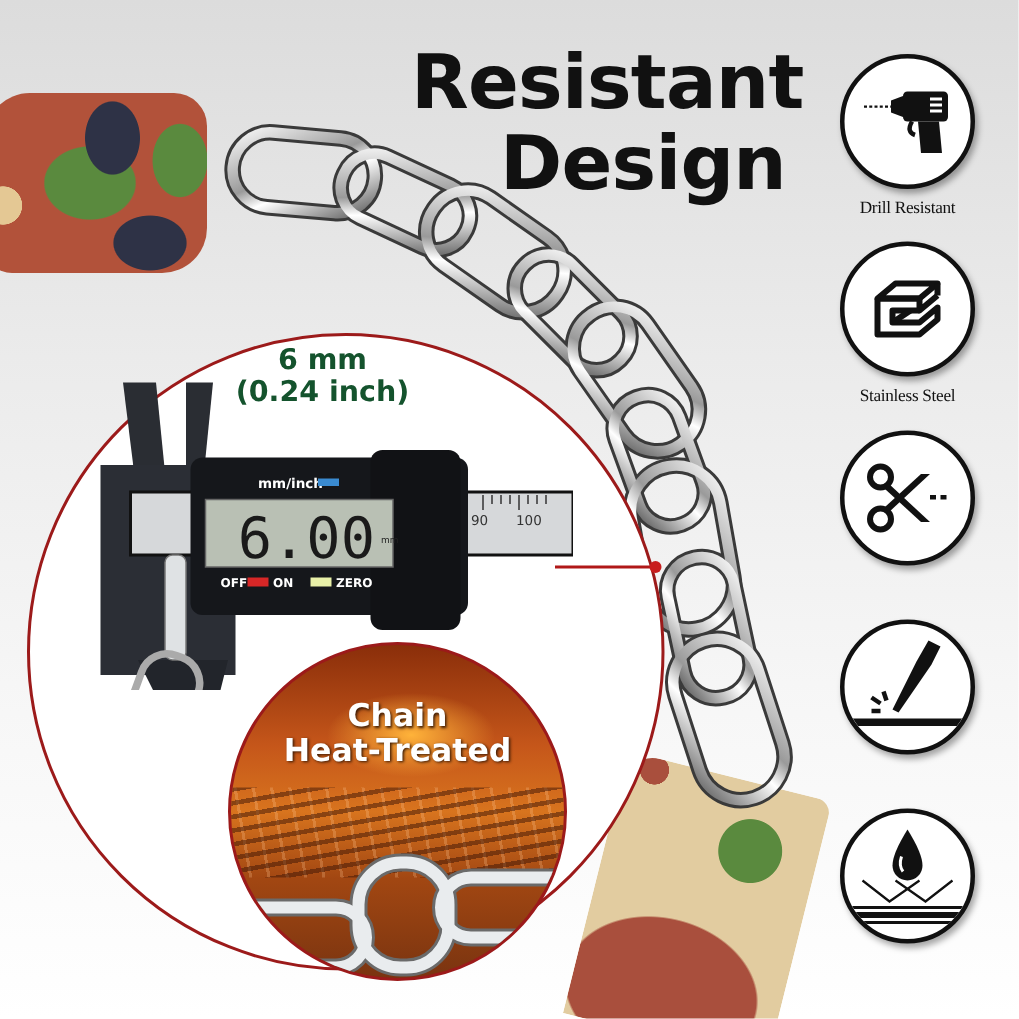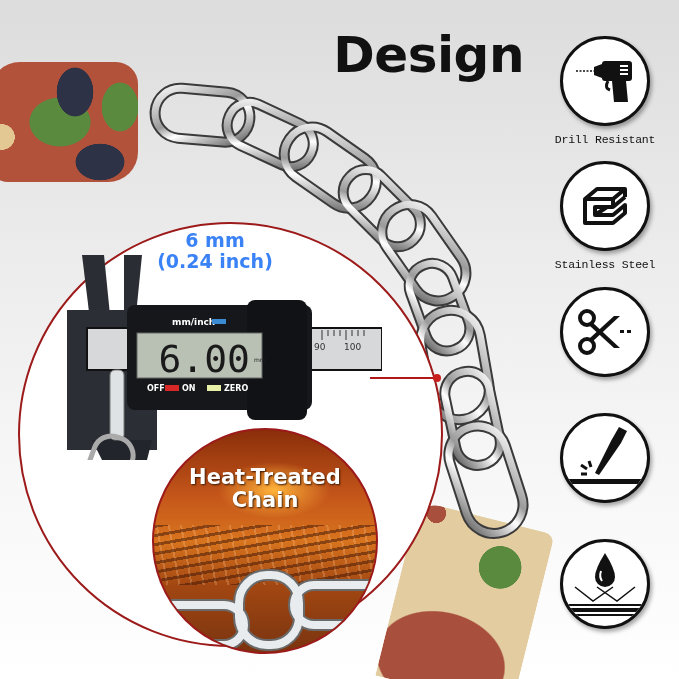--- a/index.html
+++ b/index.html
@@ -37,21 +37,21 @@
       #e2cca0;
   }
   .chain { position: absolute; left: 0; top: 0; width: 679px; height: 679px; pointer-events: none; }
   .big-circle {
     position: absolute; left: 18px; top: 222px; width: 425px; height: 425px;
     border-radius: 50%; border: 2px solid #9c1a1a; background: #ffffff;
     overflow: hidden;
   }
   .dia-text {
     position: absolute; left: 150px; top: 230px; width: 130px;
-    text-align: center; font-weight: bold; color: #3b82f6;
+    text-align: center; font-weight: bold; color: #14532d;
     font-size: 19px; line-height: 21px;
   }
   .caliper { position: absolute; left: 62px; top: 240px; width: 320px; height: 220px; }
   .pointer-line { position: absolute; left: 370px; top: 377px; width: 65px; height: 2px; background: #b01818; }
   .pointer-dot { position: absolute; left: 433px; top: 374px; width: 8px; height: 8px; border-radius: 50%; background: #c81e1e; }
   .heat-circle {
     position: absolute; left: 152px; top: 428px; width: 226px; height: 226px;
     border-radius: 50%; border: 2px solid #9c1a1a; overflow: hidden;
     background:
       radial-gradient(ellipse 80px 40px at 120px 60px, #ffb33a 0%, transparent 70%),
@@ -71,21 +71,21 @@
   .features { position: absolute; left: 535px; top: 30px; width: 140px; }
   .feature { position: absolute; left: 0; width: 140px; text-align: center; }
   .feature-circle {
     margin: 0 auto; width: 90px; height: 90px; border-radius: 50%;
     background: #ffffff; border: 3px solid #111;
     box-shadow: 2px 3px 4px rgba(0,0,0,0.35);
     display: flex; align-items: center; justify-content: center;
   }
   .feature-label {
     margin-top: 7px; font-size: 11.5px; color: #111;
-    font-family: Liberation Mono, monospace; letter-spacing: -0.2px;
+    font-family: Liberation Serif, serif; letter-spacing: -0.2px;
   }
 </style>
 </head>
 <body>
 
 <div class="camo-top"></div>
 <div class="camo-bottom"></div>
 
 <svg class="chain" viewBox="0 0 679 679">
   <defs>
@@ -114,20 +114,21 @@
     <rect x="335" y="185" width="90" height="45" rx="22" transform="rotate(45 380 210)"></rect>
     <rect x="372" y="225" width="105" height="55" rx="27" transform="rotate(55 424 252)"></rect>
     <rect x="395" y="285" width="90" height="45" rx="22" transform="rotate(70 440 307)"></rect>
     <rect x="400" y="335" width="110" height="60" rx="30" transform="rotate(80 455 365)"></rect>
     <rect x="425" y="395" width="95" height="45" rx="22" transform="rotate(78 472 418)"></rect>
     <rect x="430" y="450" width="110" height="58" rx="29" transform="rotate(72 485 480)"></rect>
   </g>
 </svg>
 
 <div class="title">
+  <div>Resistant</div>
   <div>Design</div>
 </div>
 
 <div class="big-circle"></div>
 <div class="pointer-line"></div>
 <div class="pointer-dot"></div>
 
 <div class="dia-text">
   <div>6 mm</div>
   <div>(0.24 inch)</div>
@@ -167,22 +168,22 @@
   <rect x="145" y="145" width="14" height="6" fill="#e8f0a8"></rect>
   <text x="162" y="151" font-size="8" fill="#ffffff" font-weight="bold" font-family="DejaVu Sans, sans-serif">ZERO</text>
 
   <rect x="48" y="130" width="14" height="70" rx="5" fill="#dfe2e4" stroke="#777"></rect>
   <rect x="22" y="195" width="40" height="90" rx="18" fill="none" stroke="#aaa" stroke-width="5" transform="rotate(20 42 240)"></rect>
 </svg>
 
 <div class="heat-circle">
   <div class="heat-grid"></div>
   <div class="heat-text">
+    <div>Chain</div>
     <div>Heat-Treated</div>
-    <div>Chain</div>
   </div>
   <svg class="heat-chain" viewBox="0 0 226 100">
     <g fill="none" stroke="#6a6a6a" stroke-width="12">
       <rect x="-10" y="50" width="100" height="40" rx="20"></rect>
       <rect x="85" y="20" width="60" height="70" rx="28"></rect>
       <rect x="140" y="30" width="100" height="40" rx="20"></rect>
     </g>
     <g fill="none" stroke="#e9ecee" stroke-width="8">
       <rect x="-10" y="50" width="100" height="40" rx="20"></rect>
       <rect x="85" y="20" width="60" height="70" rx="28"></rect>

